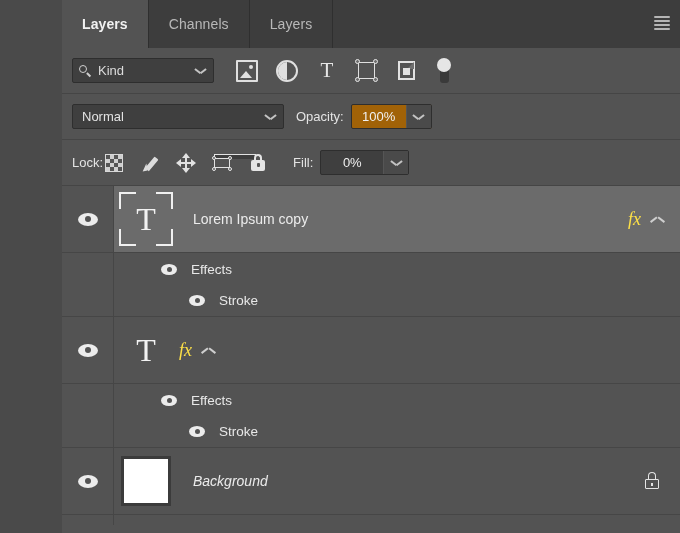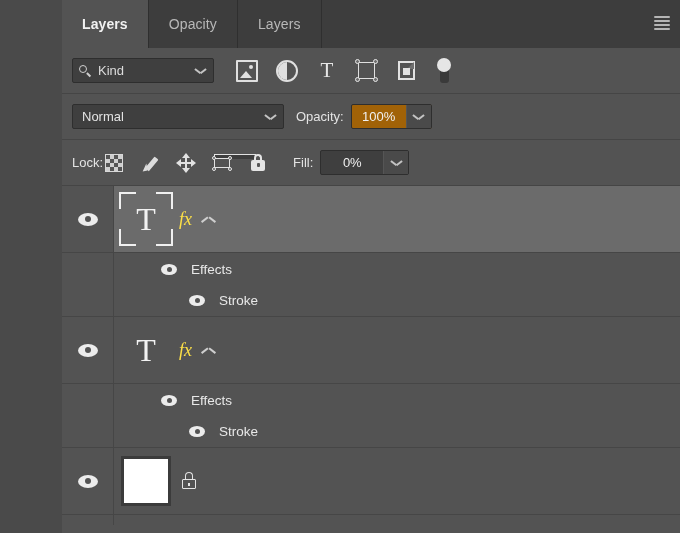--- a/index.html
+++ b/index.html
@@ -204,21 +204,21 @@
 
   <div class="left-gutter"></div>
 
   <div class="panel">
 
     <div class="tabbar">
       <div class="tab active">
         <span>Layers</span>
       </div>
       <div class="tab">
-        <span>Opacity</span>
+        <span>Channels</span>
       </div>
       <div class="tab">
         <span>Layers</span>
       </div>
       <div class="tab tab-filler"></div>
       <div class="panel-menu">
         <i></i>
           <i></i>
           <i></i>
           <i></i>
@@ -318,20 +318,21 @@
         </div>
         <div class="thumbwrap">
           <div class="thumb-type">
             <span class="corner tl"></span>
               <span class="corner tr"></span>
             <span class="corner bl"></span>
               <span class="corner br"></span>
             <span class="glyph">T</span>
           </div>
         </div>
+        <div class="layer-name">Lorem Ipsum copy</div>
         <span class="fx-mark">fx</span>
         <span class="caret"></span>
       </div>
 
       <div class="sub-row">
         <div class="indent-effects"></div>
         <div class="sub-eye-cell">
           <span class="eye small">
             <span class="outer"></span>
               <span class="pupilhole"></span>
@@ -392,20 +393,21 @@
       <div class="layer-row">
         <div class="eyecell">
           <span class="eye">
             <span class="outer"></span>
               <span class="pupilhole"></span>
           </span>
         </div>
         <div class="thumbwrap">
           <div class="thumb-bg"></div>
         </div>
+        <div class="layer-name italic">Background</div>
         <span class="row-lock">
           <span class="shackle"></span>
             <span class="body"></span>
             <span class="dot"></span>
         </span>
       </div>
 
       <div class="tail"></div>
     </div>
 

